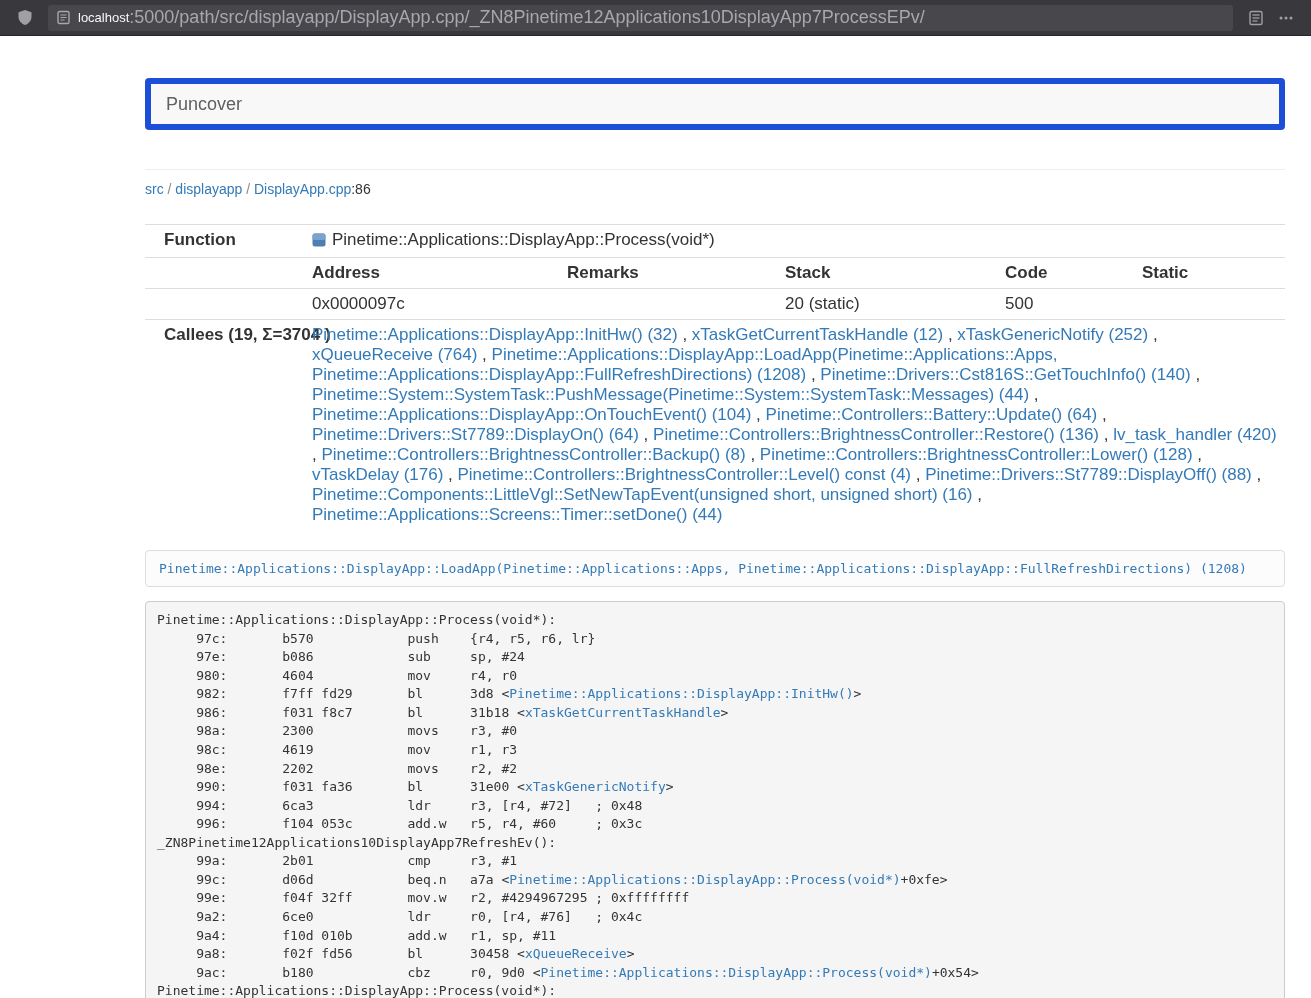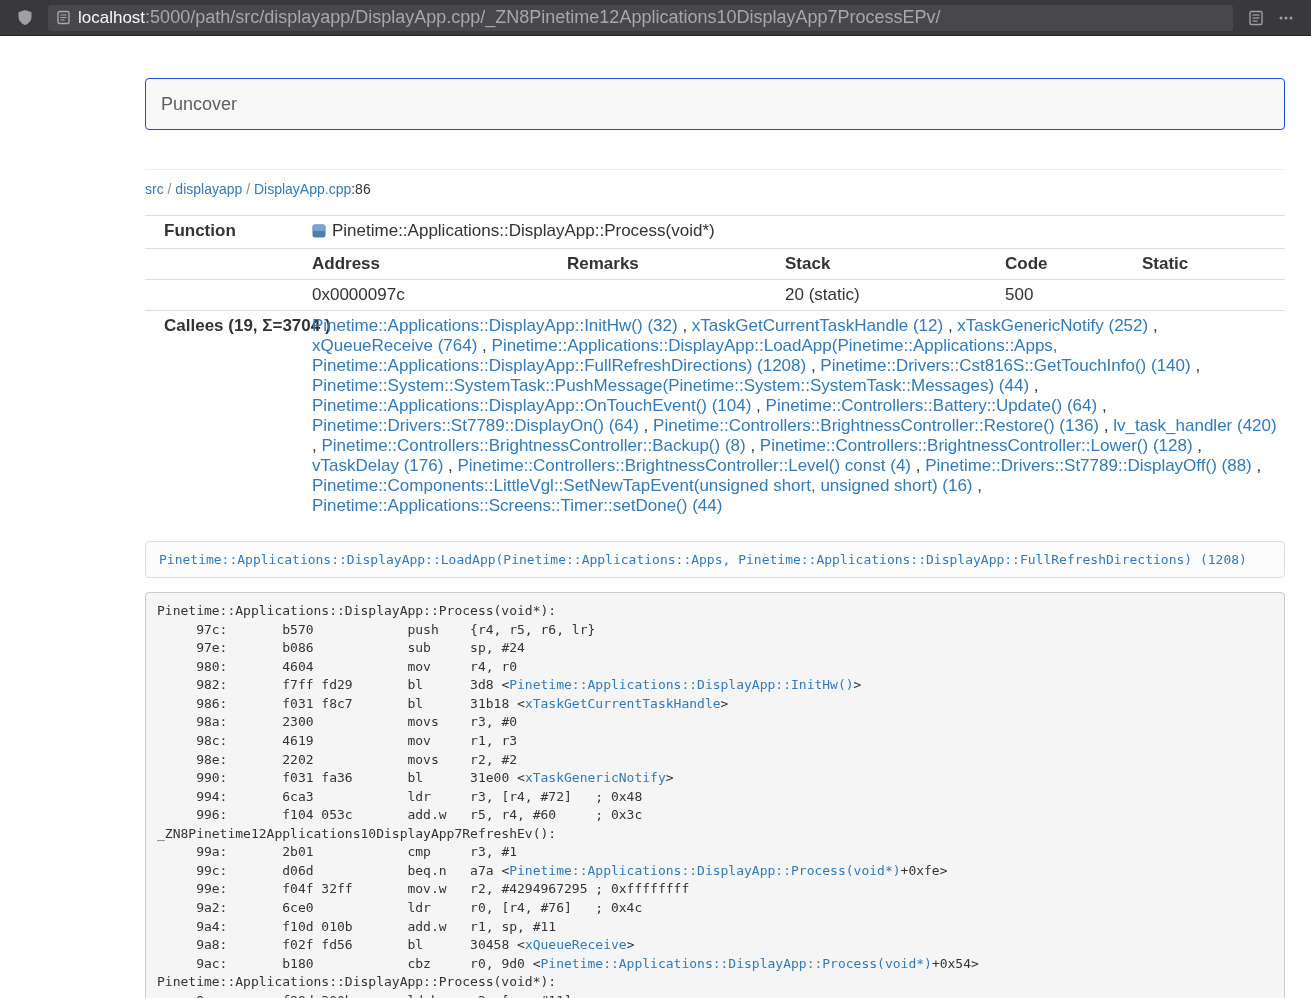--- a/index.html
+++ b/index.html
@@ -5,31 +5,31 @@
   * { box-sizing: border-box; }
   html, body { margin:0; padding:0; width:1311px; height:998px; overflow:hidden; background:#fff; }
   body { font-family:"Liberation Sans", sans-serif; font-size:14px; color:#333; }
   a { color:#337ab7; text-decoration:none; cursor:pointer; }
 
   
   .chrome { height:36px; background:#38383d; border-bottom:1px solid #26262a; display:flex; align-items:center; padding:0 10px; }
   .chrome-btn { width:30px; height:26px; display:flex; align-items:center; justify-content:center; flex:0 0 auto; border-radius:2px; }
   .urlbar { flex:1 1 auto; height:26px; margin:0 8px; background:#47474c; border-radius:3px; display:flex; align-items:center; padding:0 9px; overflow:hidden; white-space:nowrap; }
   .urlbar .page-ic { margin-right:8px; display:flex; flex:0 0 auto; }
-  .url-host { color:#f9f9fa; font-size:17px; }
+  .url-host { color:#f9f9fa; font-size:13px; }
   .url-path { color:#a7a7ad; font-size:18px; }
 
   
   .container { width:1140px; margin-left:145px; }
-  .navbar { margin-top:42px; height:52px; background:#f8f8f8; border:1px solid #1d4ed8; border-radius:4px; display:flex; align-items:center; padding:0 15px; margin-bottom:0; }
+  .navbar { margin-top:42px; height:52px; background:#f8f8f8; border:6px solid #1d4ed8; border-radius:4px; display:flex; align-items:center; padding:0 15px; margin-bottom:0; }
   .brand { font-size:18px; color:#5f5f61; }
 
   hr.divider { border:0; border-top:1px solid #eee; margin:39px 0 10px 0; }
 
-  .breadcrumb-line { margin:0 0 17px 0; line-height:18px; }
+  .breadcrumb-line { margin:0 0 26px 0; line-height:18px; }
   .breadcrumb-line .sep { color:#8a8a8a; }
   .breadcrumb-line .line-no { color:#333; }
 
   table.fn-table { width:100%; border-collapse:collapse; margin-bottom:20px; table-layout:fixed; }
   .fn-table th, .fn-table td { border-top:1px solid #ddd; padding:5px 8px; text-align:left; vertical-align:top; line-height:20px; font-weight:normal; font-size:17px; }
   .fn-table th.row-label { font-weight:bold; padding-left:19px; white-space:nowrap; }
   .fn-table th.col-head { font-weight:bold; }
   .fn-icon { display:inline-block; vertical-align:-2px; margin-right:6px; }
 
   .sym-highlight { background:#fcfcfc; border:1px solid #ddd; border-radius:4px; padding:8px 13px; margin-bottom:14px; font-family:"DejaVu Sans Mono", monospace; font-size:13px; line-height:19px; white-space:nowrap; overflow:hidden; }

